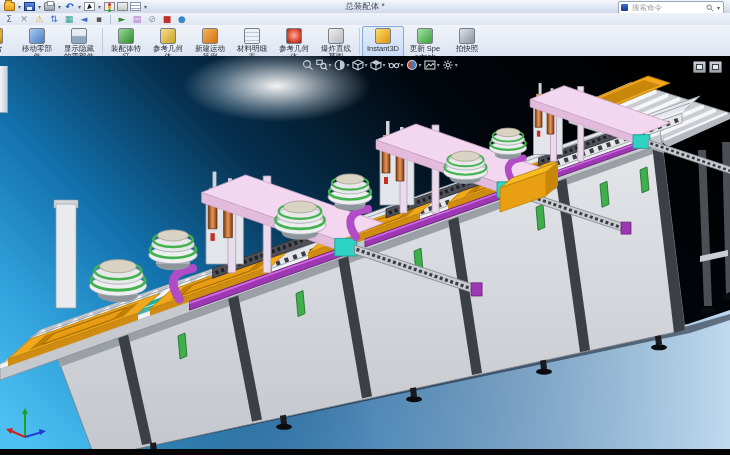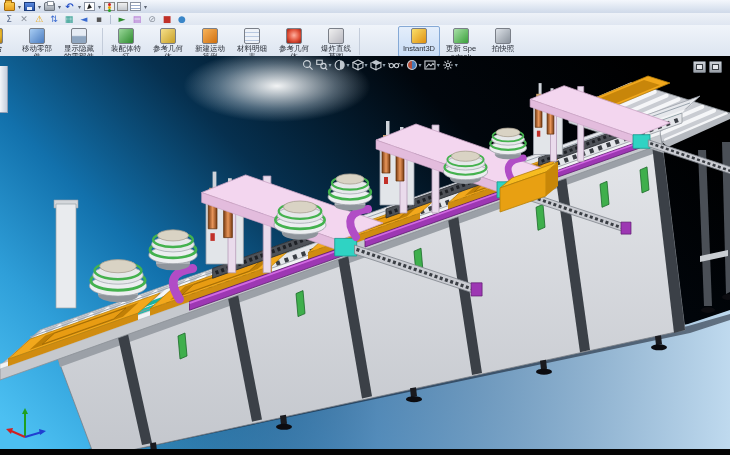--- a/index.html
+++ b/index.html
@@ -45,21 +45,21 @@
   .ui{font-size:9px;line-height:10px;width:12px;text-align:center;
     font-family:"DejaVu Sans",sans-serif;}
   .vsep{width:1px;height:9px;background:#b4bfd0;margin:0 2px;}
 
   
   .cmrow{position:absolute;top:25px;left:0;right:0;height:31px;
     background:linear-gradient(#f0f4fa,#dce4f0);border-bottom:1px solid #b6c2d4;
     display:flex;align-items:stretch;overflow:hidden;padding:1px 2px 0 0;}
   .cmbtn{display:flex;flex-direction:column;align-items:center;justify-content:flex-start;
     padding:1px 3px 0 3px;min-width:30px;max-width:46px;border:1px solid transparent;border-radius:2px;}
-  .cmbtn.selected{background:linear-gradient(#e4eefb,#c8dcf6);border-color:#85a9d6;margin-left:36px;}
+  .cmbtn.selected{background:linear-gradient(#e4eefb,#c8dcf6);border-color:#85a9d6;}
   .cmi{width:14px;height:14px;border:1px solid #7a7f88;border-radius:2px;flex:0 0 auto;}
   .cmlabel{font-size:7.5px;line-height:8px;color:#2a2f38;text-align:center;margin-top:1px;width:34px;
     word-break:break-all;}
   .cm-sep{width:1px;background:#c3ccda;margin:2px 2px;}
 
   
   .tabs{position:absolute;top:56px;left:0;height:11px;display:flex;align-items:flex-start;
     background:linear-gradient(#d8e0ec,#c9d3e3);padding:0 2px 0 0;border-bottom-right-radius:2px;overflow:hidden;}
   .tab{font-size:7.5px;line-height:9px;color:#333;background:linear-gradient(#eef2f8,#d7dfec);
     border:1px solid #9aa8c0;border-bottom:none;border-radius:2px 2px 0 0;padding:1px 5px 0 5px;margin-right:1px;white-space:nowrap;}
@@ -98,20 +98,30 @@
         <span class="caret">▾</span>
         <span class="qi qi-undo">↶</span>
         <span class="caret">▾</span>
         <span class="qi qi-select"></span>
         <span class="caret">▾</span>
         <span class="qi qi-rebuild"></span>
         <span class="qi qi-options"></span>
         <span class="qi qi-props"></span>
         <span class="caret">▾</span>
       </div>
+    <div class="title-center">总装配体 *</div>
+    <div class="searchbox">
+      <span class="sw-badge"></span>
+      <input readonly="" placeholder="搜索命令" style="">
+      <svg class="mag" width="8" height="8" viewBox="0 0 10 10">
+        <circle cx="4" cy="4" r="2.7" fill="none" stroke="#6a7586" stroke-width="1.2"></circle>
+        <line x1="6" y1="6" x2="9" y2="9" stroke="#6a7586" stroke-width="1.2"></line>
+      </svg>
+      <span class="caret">▾</span>
+    </div>
   </div>
 
   <div class="utilrow" id="util-icons">
       <span class="ui" style="color: rgb(90, 107, 140);">Σ</span>
       <span class="ui" style="color: rgb(138, 145, 156);">✕</span>
       <span class="ui" style="color: rgb(232, 160, 0);">⚠</span>
       <span class="ui" style="color: rgb(58, 107, 208);">⇅</span>
       <span class="ui" style="color: rgb(46, 158, 142);">▦</span>
       <span class="ui" style="color: rgb(58, 107, 208);">◄</span>
       <span class="ui" style="color: rgb(85, 85, 85);">▪</span>

